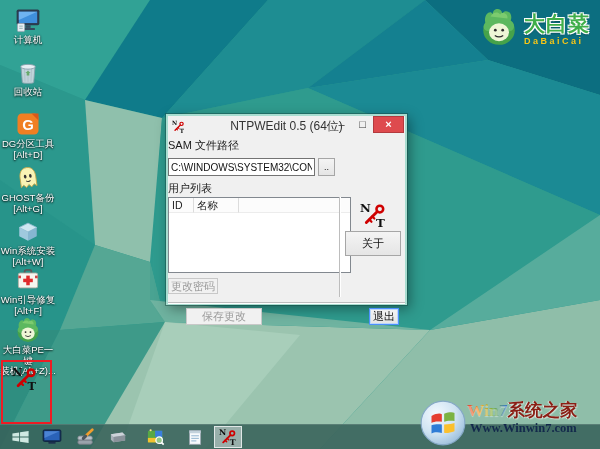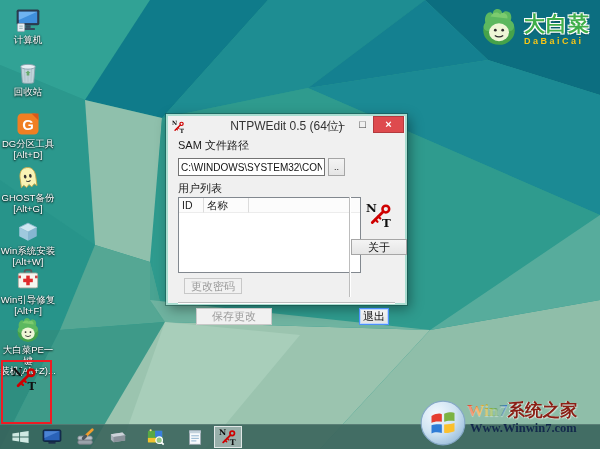--- a/index.html
+++ b/index.html
@@ -28,46 +28,46 @@
   .window { position:absolute; left:166px; top:114px; width:241px; height:191px; z-index:10;
     background:#f0f0f0; border:2px solid #a8ddd0; outline:1px solid rgba(18,70,64,.45);
     box-shadow:3px 4px 12px rgba(0,0,0,.38); box-sizing:border-box; }
   .titlebar { position:relative; height:20px; background:#f0f0f0; }
   .tb-ico { position:absolute; left:4px; top:3px; }
   .tb-title { position:absolute; left:0; right:0; top:0; height:20px; line-height:20px;
     text-align:center; font-size:12px; color:#333; }
   .caps { position:absolute; right:1px; top:0; display:flex; }
   .cap-btn { width:21px; height:17px; line-height:16px; text-align:center; font-size:11px; color:#333; }
   .cap-close { width:29px; background:#de4a4e; border:1px solid #b33a3e; color:#fff; font-weight:bold; height:15px; line-height:14px; }
-  .client { padding:1px 10px 0; font-size:11px; color:#1a1a1a; }
+  .client { padding:1px 0 0; font-size:11px; color:#1a1a1a; }
   .sam-label { margin:1px 0 2px; }
   .path-row { display:flex; align-items:center; height:24px; }
   .path-input { width:147px; height:18px; border:1px solid #737373; background:#fff; color:#111;
     font-size:10px; padding:0 2px; box-sizing:border-box; font-family:"Liberation Sans",sans-serif; }
   .btn { background:linear-gradient(#f4f4f4,#e5e5e5); border:1px solid #a6a6a6; font-size:11px;
     color:#111; padding:0; font-family:inherit; }
   .btn[disabled] { color:#9b9b9b; background:#f1f1f1; border-color:#c8c8c8; }
   .browse-btn { width:17px; height:18px; margin-left:3px; font-size:9px; }
   .annot-open { margin-left:4px; border:2px solid #ed1c24; padding:2px; display:inline-block; line-height:0; }
   .open-btn { width:44px; height:18px; }
   .userlist-label { margin:2px 0 1px; }
   .main-row { display:flex; }
   .left-pane { width:166px; }
   .listbox { width:183px; height:76px; background:#fff; border:1px solid #82888f; box-sizing:border-box; }
   .list-header { display:flex; height:15px; font-size:10.5px; background:#fcfcfc; color:#222; }
   .lh-cell { padding:0 3px; border-right:1px solid #dcdcdc; border-bottom:1px solid #ececec; line-height:15px; }
   .lh-id { width:18px; } .lh-name { width:38px; }
   .lh-fill { flex:1; border-bottom:1px solid #ececec; }
   .row-btns { margin-top:5px; display:flex; }
   .unlock-btn { width:72px; height:16px; margin-left:4px; }
-  .chpw-btn { width:58px; height:16px; margin-left:6px; }
+  .chpw-btn { width:50px; height:16px; margin-left:0; }
   .vsep { width:0; border-left:1px solid #bdbdbd; border-right:1px solid #fff; margin-left:5px; height:100px; }
   .right-pane { flex:1; display:flex; flex-direction:column; align-items:center; }
   .nt-big { margin-top:4px; }
-  .about-btn { width:56px; height:16px; margin-top:9px; }
+  .about-btn { width:56px; height:25px; margin-top:1px; }
   .hsep { border-top:1px solid #bdbdbd; border-bottom:1px solid #fff; margin:5px 0 4px; }
   .bottom-row { display:flex; align-items:flex-end; }
   .save-btn { width:76px; height:17px; margin-left:18px; }
   .exit-btn { width:30px; height:17px; margin-left:auto; margin-right:6px;
     border:1px solid #4d90fe; box-shadow:inset 0 0 0 1px #bcd7fc; }
 
   
   .watermark { position:absolute; left:420px; top:398px; width:180px; height:51px; z-index:13; }
   .orb { position:absolute; left:0; top:2px; }
   .wm-title { position:absolute; left:47px; top:0; white-space:nowrap; font-weight:bold;

